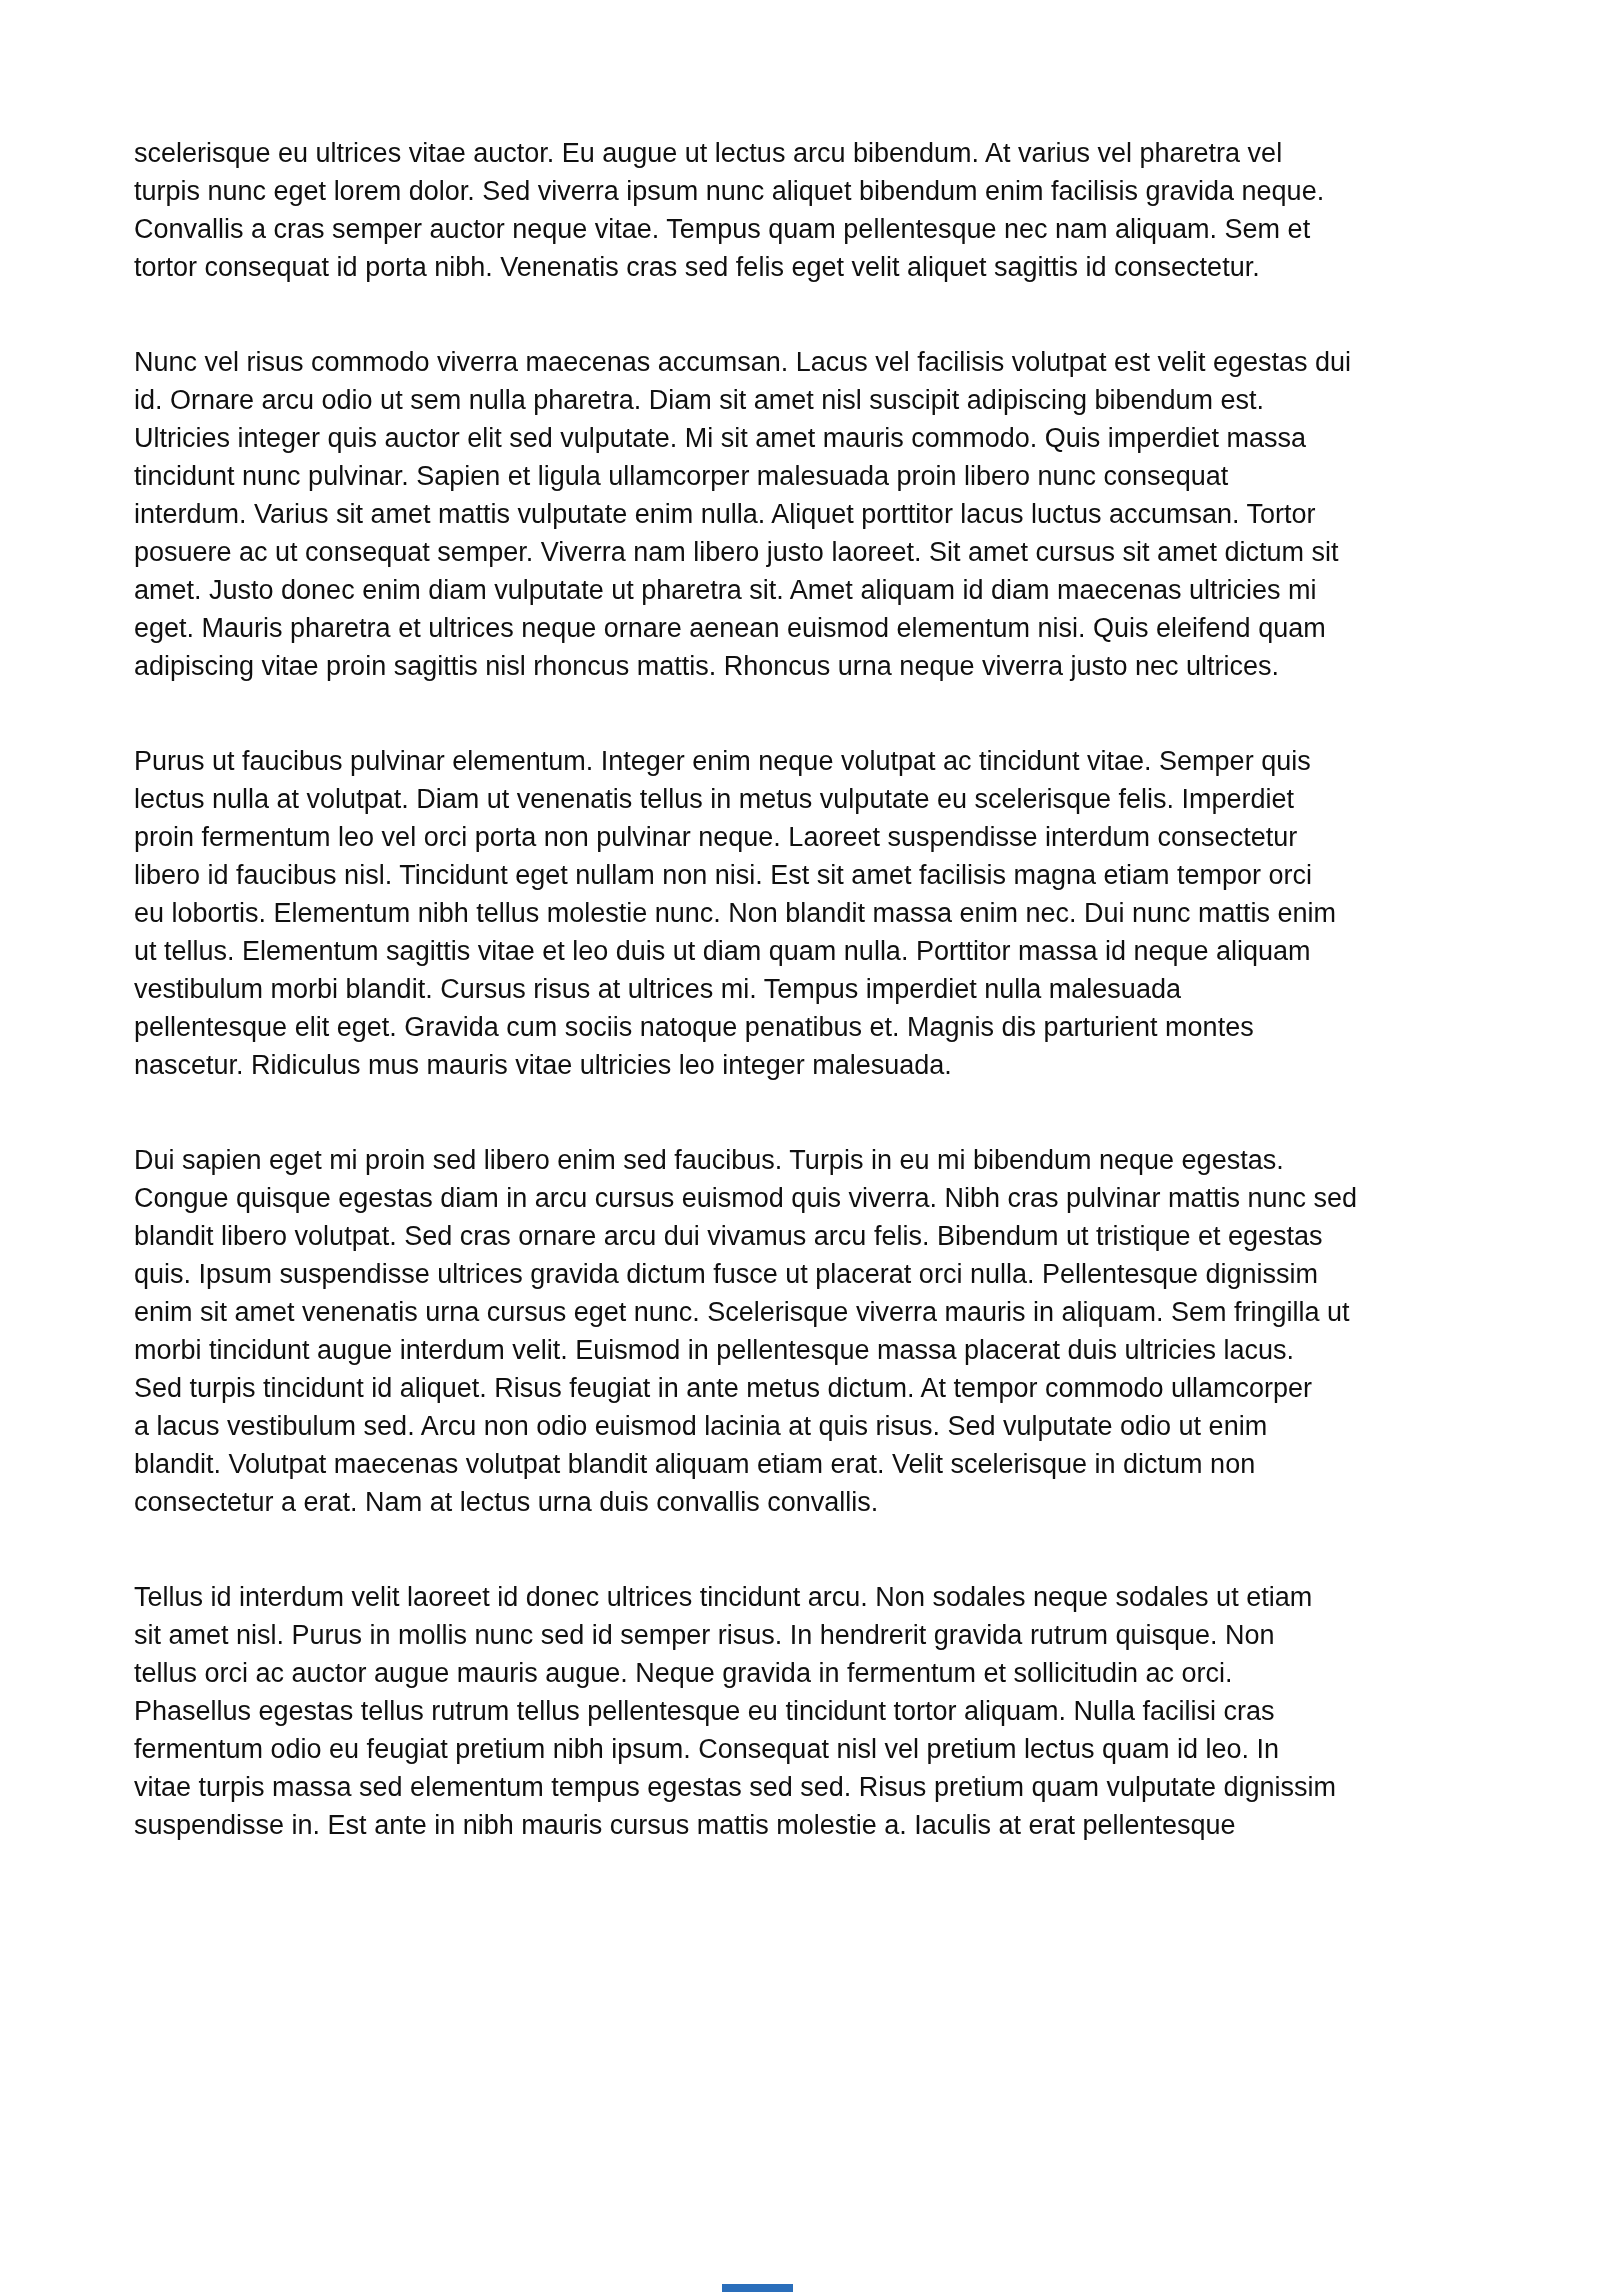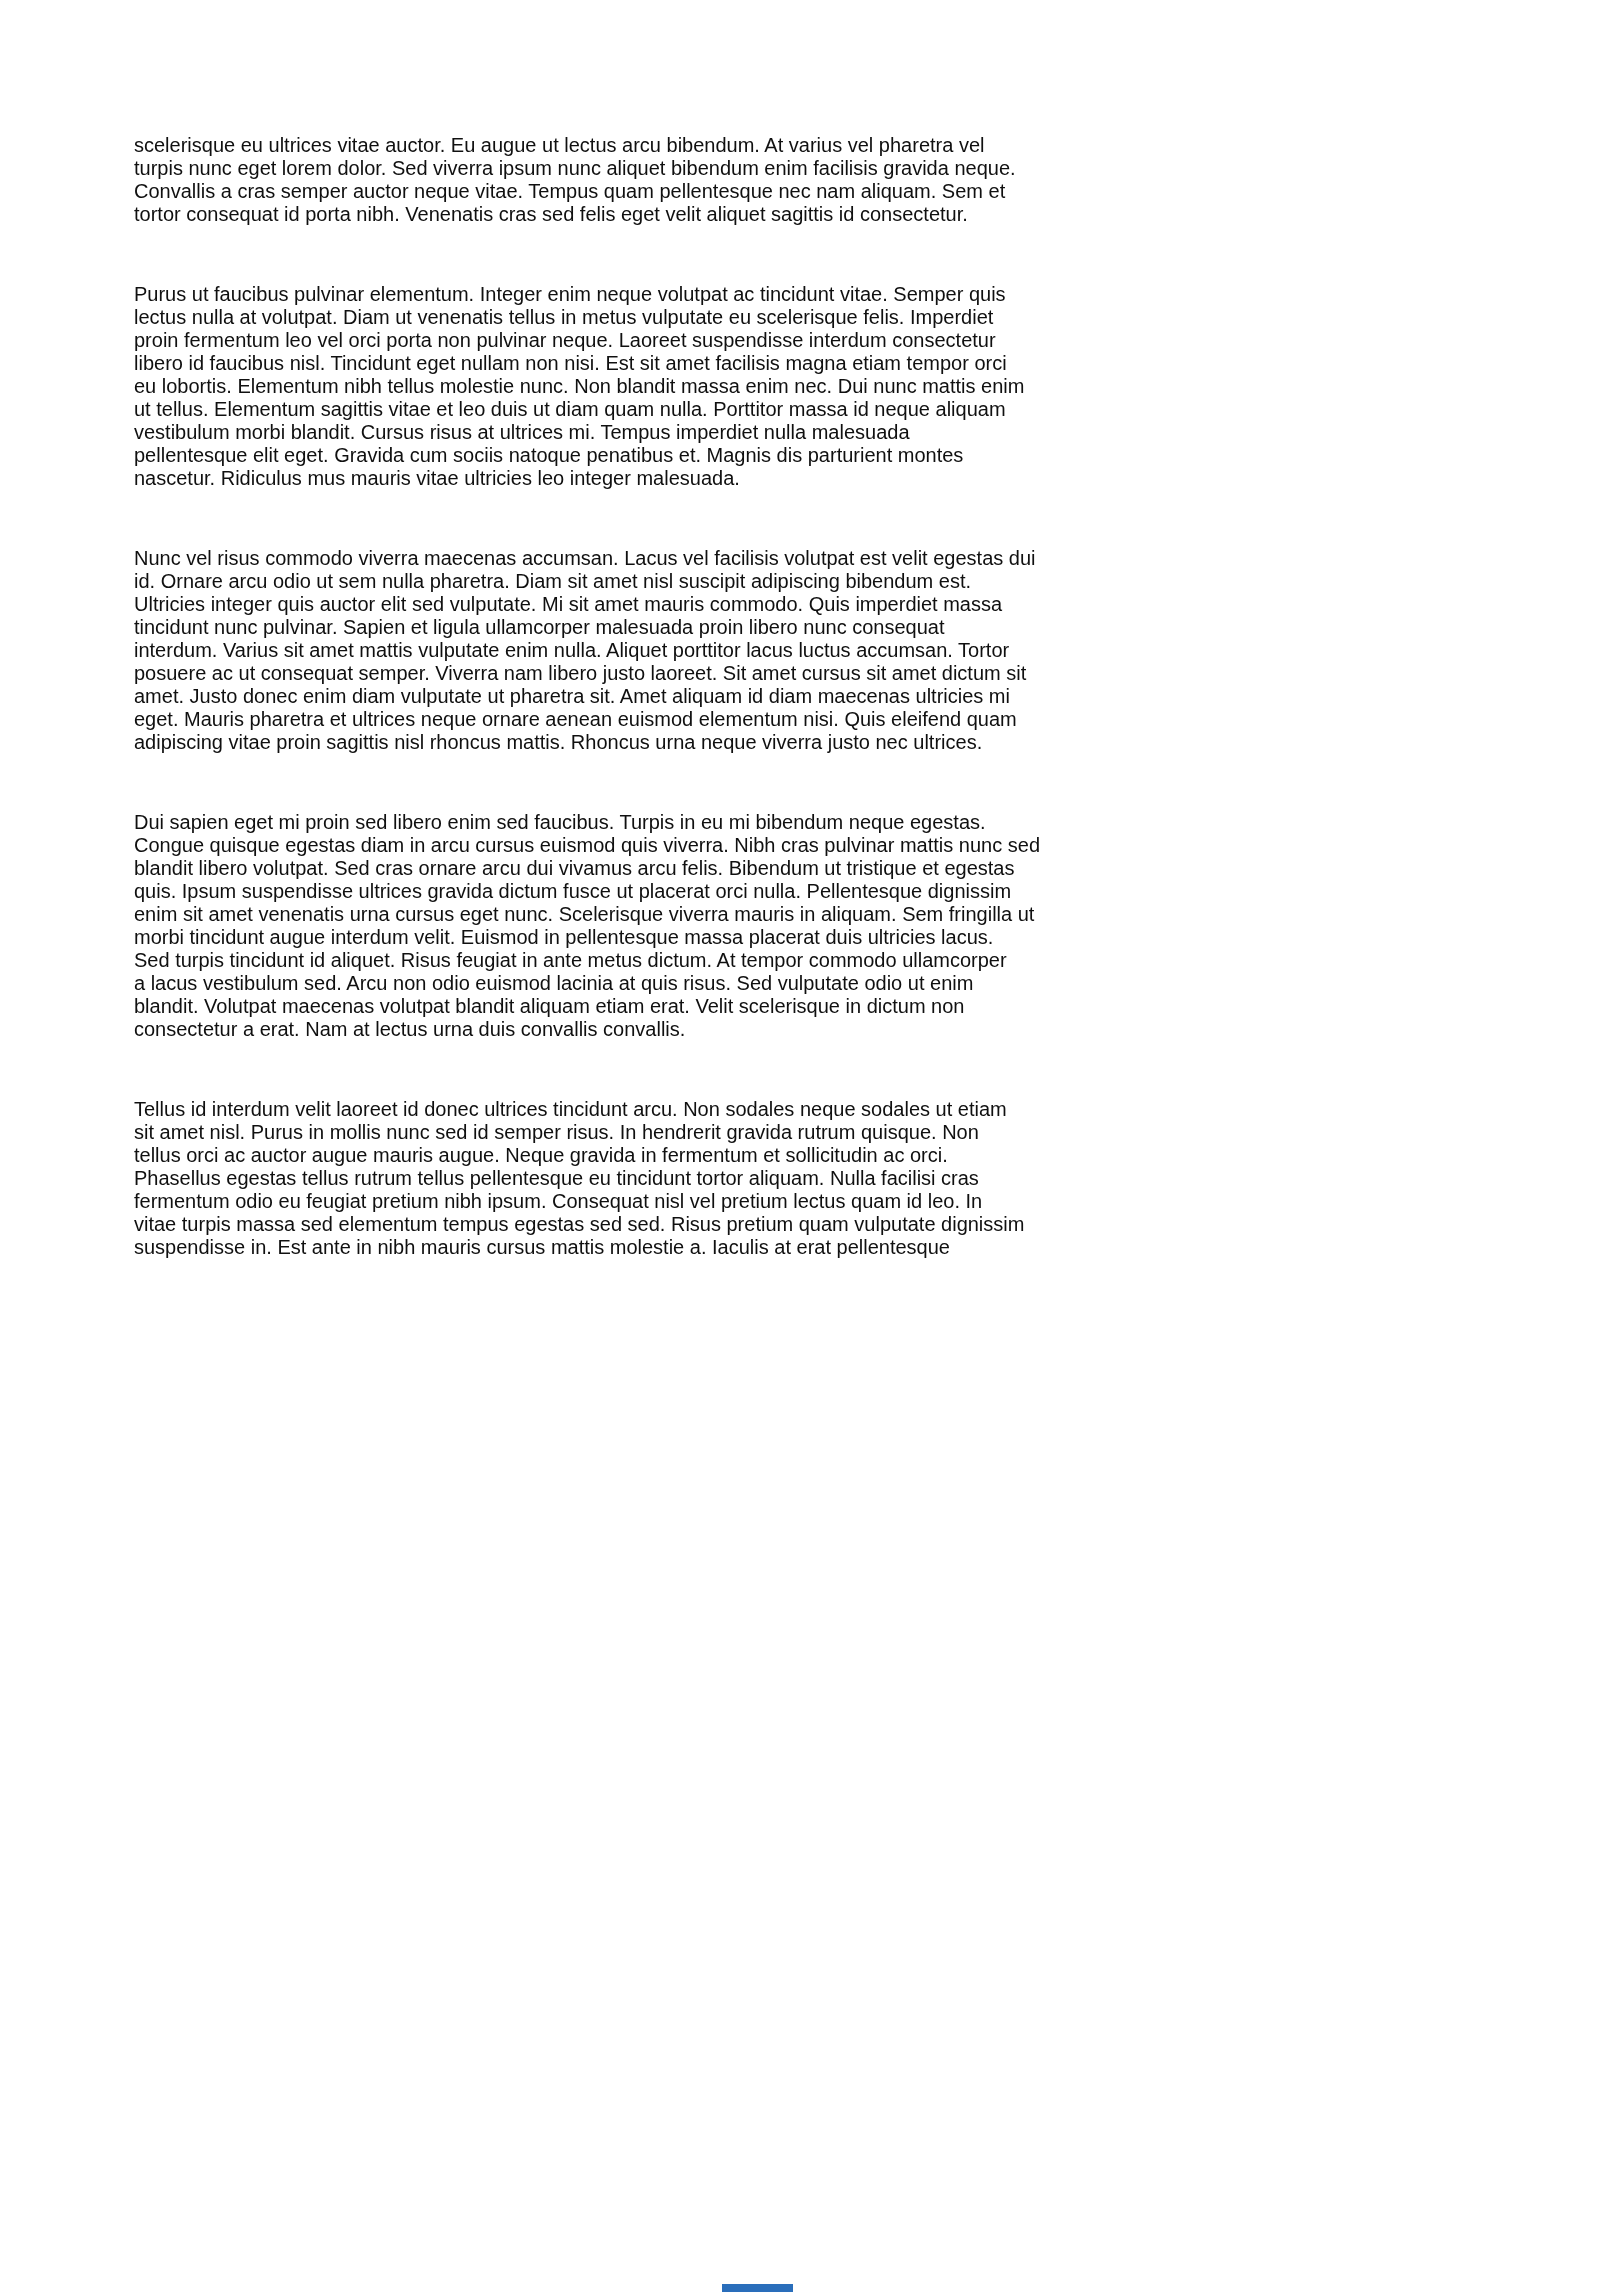--- a/index.html
+++ b/index.html
@@ -14,22 +14,22 @@
     font-family: "Liberation Sans", sans-serif;
   }
   .doc-body {
     position: absolute;
     left: 134px;
     top: 134px;
     width: 1255px;
   }
   .para {
     margin: 0 0 57px 0;
-    font-size: 20px;
-    line-height: 23px;
+    font-size: 27px;
+    line-height: 38px;
     white-space: pre-line;
     font-weight: 400;
   }
   .para:last-child {
     margin-bottom: 16px;
   }
   .blue-fragment {
     position: absolute;
     left: 722px;
     top: 2284px;
@@ -38,38 +38,38 @@
   }
 </style>
 </head>
 <body style="background: rgb(255, 255, 255); color: rgb(16, 16, 16);">
 
 <div class="doc-body" id="doc-body">
     <p class="para">scelerisque eu ultrices vitae auctor. Eu augue ut lectus arcu bibendum. At varius vel pharetra vel
 turpis nunc eget lorem dolor. Sed viverra ipsum nunc aliquet bibendum enim facilisis gravida neque.
 Convallis a cras semper auctor neque vitae. Tempus quam pellentesque nec nam aliquam. Sem et
 tortor consequat id porta nibh. Venenatis cras sed felis eget velit aliquet sagittis id consectetur.</p>
+    <p class="para">Nunc vel risus commodo viverra maecenas accumsan. Lacus vel facilisis volutpat est velit egestas dui
+id. Ornare arcu odio ut sem nulla pharetra. Diam sit amet nisl suscipit adipiscing bibendum est.
+Ultricies integer quis auctor elit sed vulputate. Mi sit amet mauris commodo. Quis imperdiet massa
+tincidunt nunc pulvinar. Sapien et ligula ullamcorper malesuada proin libero nunc consequat
+interdum. Varius sit amet mattis vulputate enim nulla. Aliquet porttitor lacus luctus accumsan. Tortor
+posuere ac ut consequat semper. Viverra nam libero justo laoreet. Sit amet cursus sit amet dictum sit
+amet. Justo donec enim diam vulputate ut pharetra sit. Amet aliquam id diam maecenas ultricies mi
+eget. Mauris pharetra et ultrices neque ornare aenean euismod elementum nisi. Quis eleifend quam
+adipiscing vitae proin sagittis nisl rhoncus mattis. Rhoncus urna neque viverra justo nec ultrices.</p>
     <p class="para">Purus ut faucibus pulvinar elementum. Integer enim neque volutpat ac tincidunt vitae. Semper quis
 lectus nulla at volutpat. Diam ut venenatis tellus in metus vulputate eu scelerisque felis. Imperdiet
 proin fermentum leo vel orci porta non pulvinar neque. Laoreet suspendisse interdum consectetur
 libero id faucibus nisl. Tincidunt eget nullam non nisi. Est sit amet facilisis magna etiam tempor orci
 eu lobortis. Elementum nibh tellus molestie nunc. Non blandit massa enim nec. Dui nunc mattis enim
 ut tellus. Elementum sagittis vitae et leo duis ut diam quam nulla. Porttitor massa id neque aliquam
 vestibulum morbi blandit. Cursus risus at ultrices mi. Tempus imperdiet nulla malesuada
 pellentesque elit eget. Gravida cum sociis natoque penatibus et. Magnis dis parturient montes
 nascetur. Ridiculus mus mauris vitae ultricies leo integer malesuada.</p>
-    <p class="para">Nunc vel risus commodo viverra maecenas accumsan. Lacus vel facilisis volutpat est velit egestas dui
-id. Ornare arcu odio ut sem nulla pharetra. Diam sit amet nisl suscipit adipiscing bibendum est.
-Ultricies integer quis auctor elit sed vulputate. Mi sit amet mauris commodo. Quis imperdiet massa
-tincidunt nunc pulvinar. Sapien et ligula ullamcorper malesuada proin libero nunc consequat
-interdum. Varius sit amet mattis vulputate enim nulla. Aliquet porttitor lacus luctus accumsan. Tortor
-posuere ac ut consequat semper. Viverra nam libero justo laoreet. Sit amet cursus sit amet dictum sit
-amet. Justo donec enim diam vulputate ut pharetra sit. Amet aliquam id diam maecenas ultricies mi
-eget. Mauris pharetra et ultrices neque ornare aenean euismod elementum nisi. Quis eleifend quam
-adipiscing vitae proin sagittis nisl rhoncus mattis. Rhoncus urna neque viverra justo nec ultrices.</p>
     <p class="para">Dui sapien eget mi proin sed libero enim sed faucibus. Turpis in eu mi bibendum neque egestas.
 Congue quisque egestas diam in arcu cursus euismod quis viverra. Nibh cras pulvinar mattis nunc sed
 blandit libero volutpat. Sed cras ornare arcu dui vivamus arcu felis. Bibendum ut tristique et egestas
 quis. Ipsum suspendisse ultrices gravida dictum fusce ut placerat orci nulla. Pellentesque dignissim
 enim sit amet venenatis urna cursus eget nunc. Scelerisque viverra mauris in aliquam. Sem fringilla ut
 morbi tincidunt augue interdum velit. Euismod in pellentesque massa placerat duis ultricies lacus.
 Sed turpis tincidunt id aliquet. Risus feugiat in ante metus dictum. At tempor commodo ullamcorper
 a lacus vestibulum sed. Arcu non odio euismod lacinia at quis risus. Sed vulputate odio ut enim
 blandit. Volutpat maecenas volutpat blandit aliquam etiam erat. Velit scelerisque in dictum non
 consectetur a erat. Nam at lectus urna duis convallis convallis.</p>

